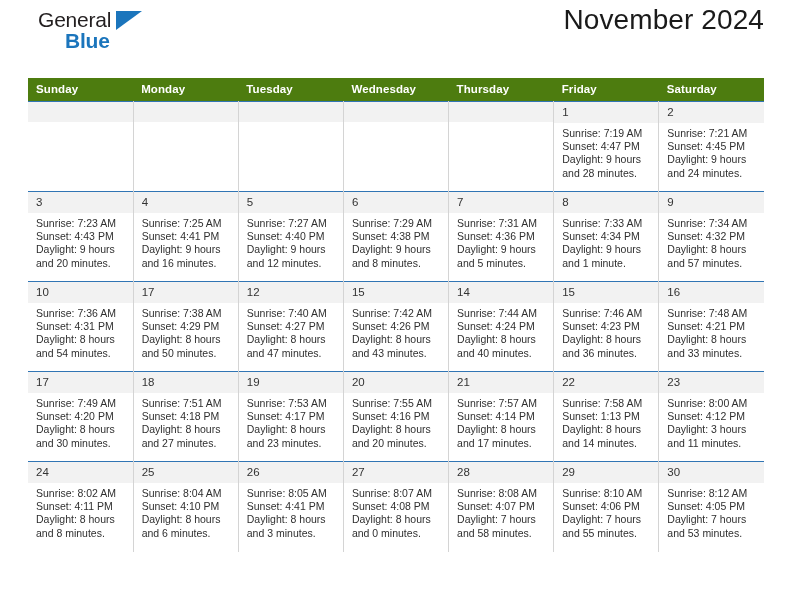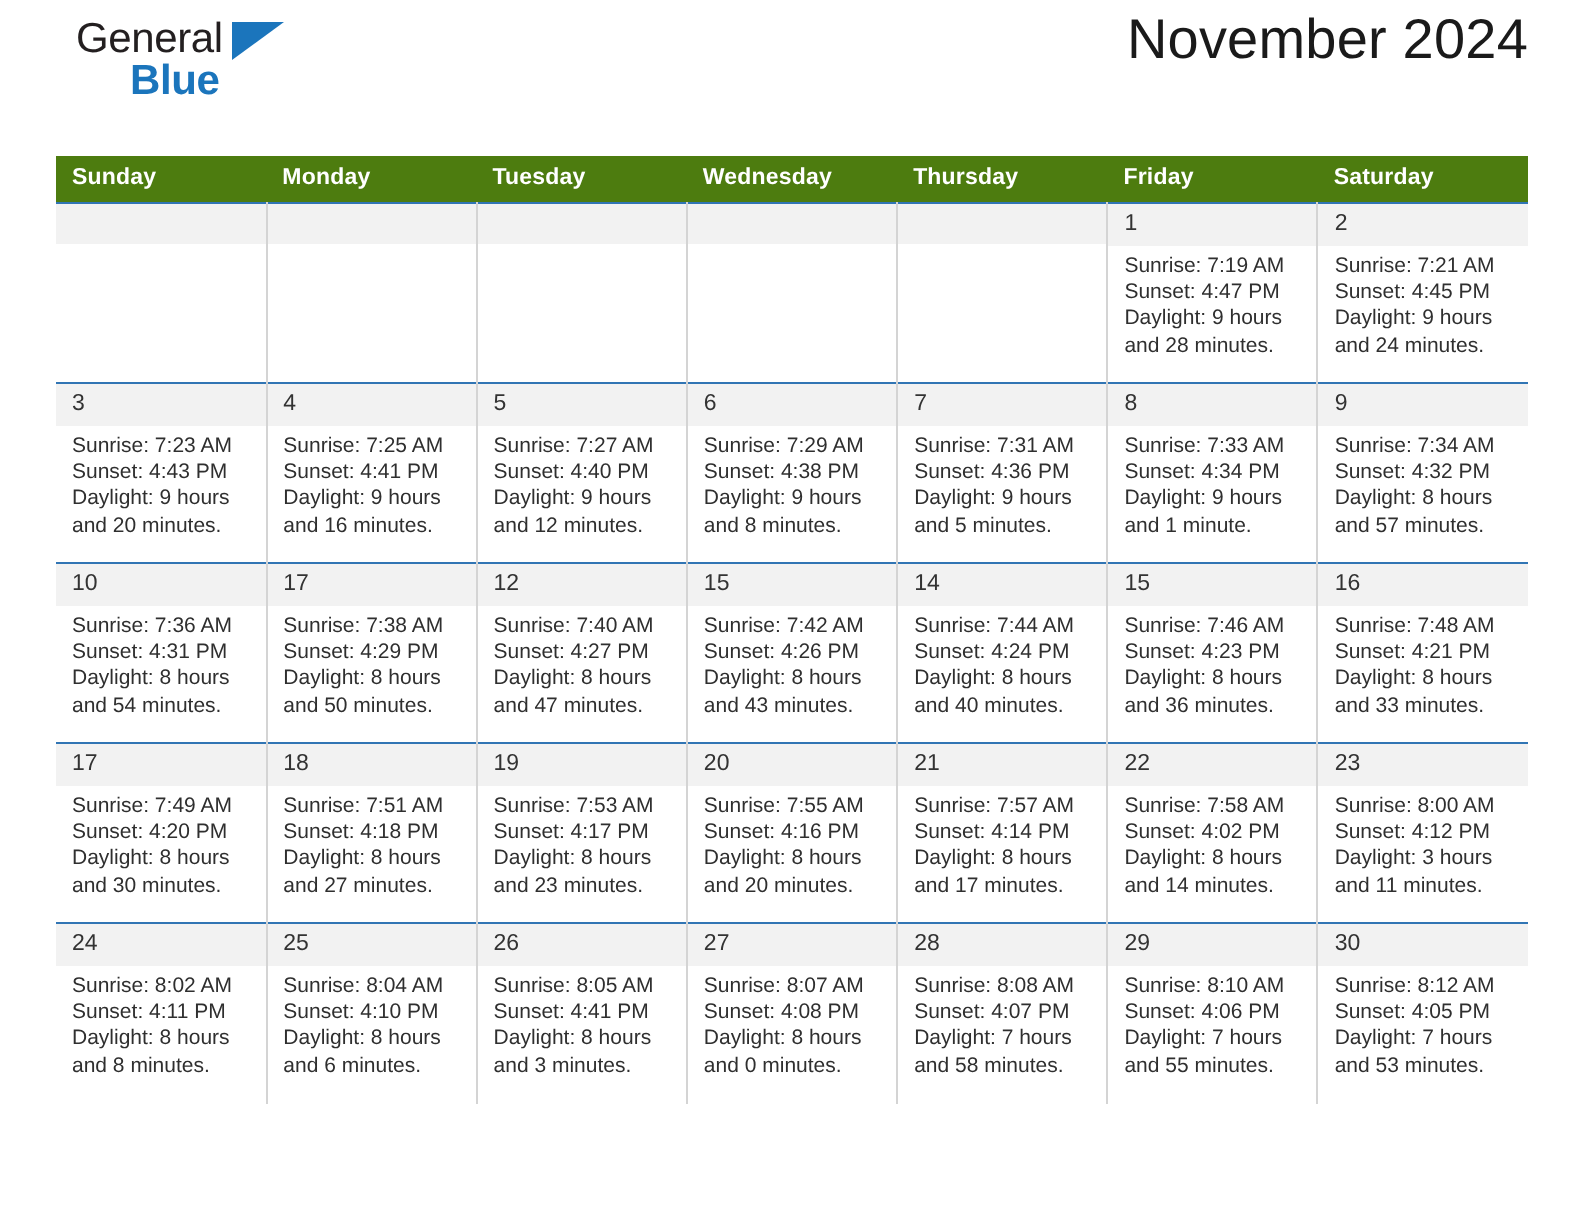--- a/index.html
+++ b/index.html
@@ -359,21 +359,21 @@
             <div class="info">
               <div>Sunrise: 7:57 AM</div>
               <div>Sunset: 4:14 PM</div>
               <div class="daylight">Daylight: 8 hours and 17 minutes.</div>
             </div>
           </td>
           <td>
             <span class="daynum">22</span>
             <div class="info">
               <div>Sunrise: 7:58 AM</div>
-              <div>Sunset: 4:02 PM</div>
+              <div>Sunset: 1:13 PM</div>
               <div class="daylight">Daylight: 8 hours and 14 minutes.</div>
             </div>
           </td>
           <td class="last-col">
             <span class="daynum">23</span>
             <div class="info">
               <div>Sunrise: 8:00 AM</div>
               <div>Sunset: 4:12 PM</div>
               <div class="daylight">Daylight: 3 hours and 11 minutes.</div>
             </div>

